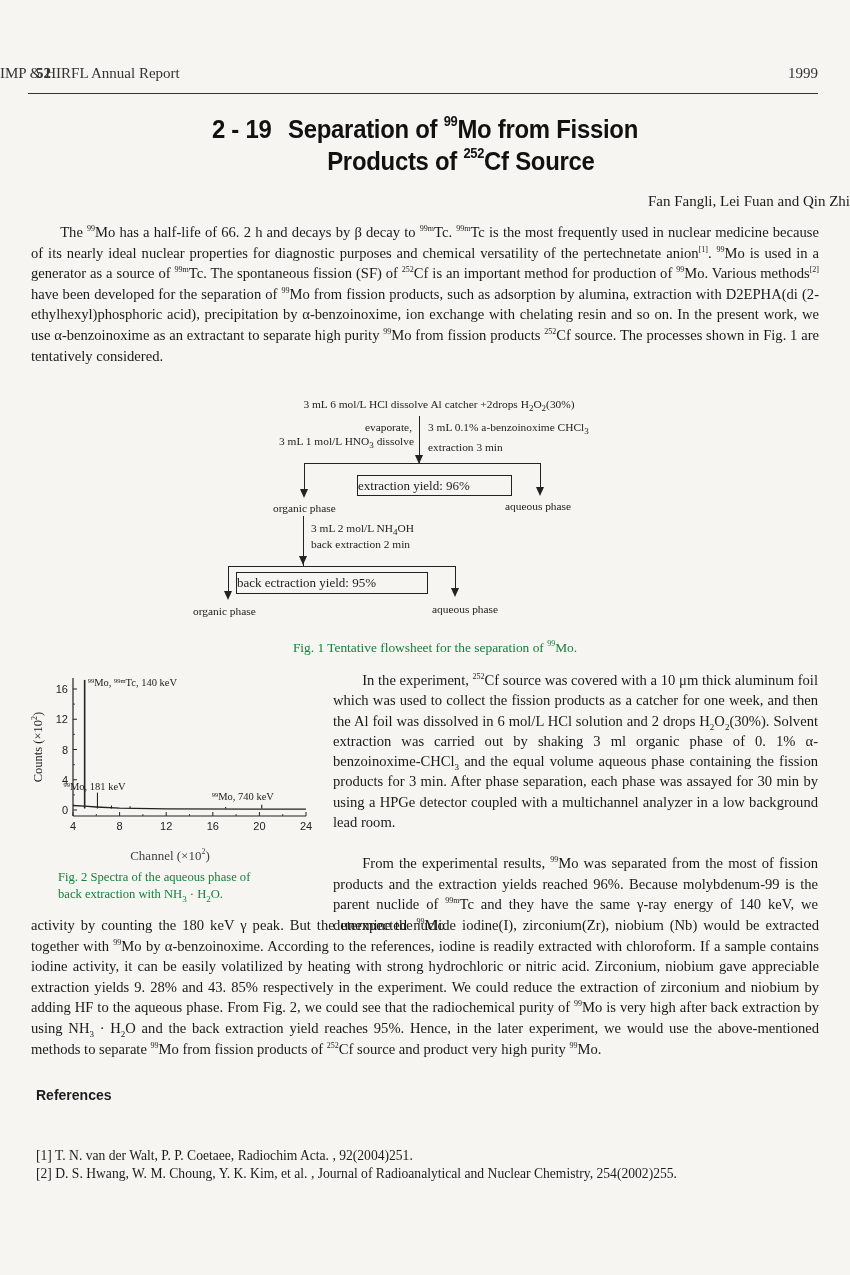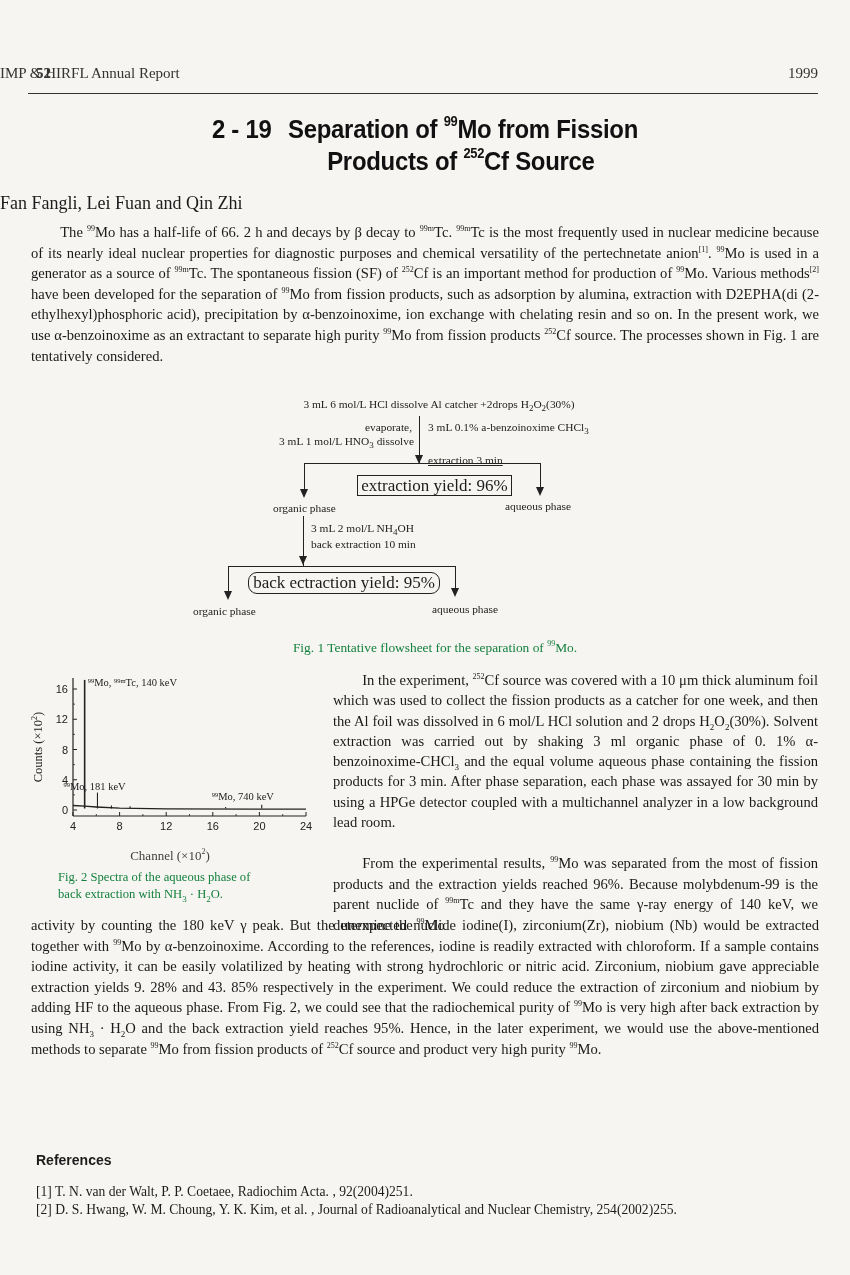--- a/index.html
+++ b/index.html
@@ -11,40 +11,40 @@
   .abs { position: absolute; }
   .hdr { top: 65px; font-size: 15px; color: #333; }
   .rule { left: 28px; width: 790px; top: 93px; height: 0; border-top: 1.6px solid #333; }
   .title {
     left: 0; width: 850px; top: 113px; text-align: center;
     font-family: "Liberation Sans", sans-serif; font-weight: bold;
     font-size: 26px; line-height: 32px; color: #111; letter-spacing: -0.3px;
     transform: scaleX(0.92); transform-origin: center top;
   }
   .title .num { margin-right: 18px; }
-  .authors { left: 0; width: 850px; top: 193px; text-align: left; font-size: 18px; }
+  .authors { left: 0; width: 850px; top: 193px; text-align: right; font-size: 15px; }
   .para {
     font-size: 14.6px; line-height: 20.6px; text-align: justify;
     text-align-last: left; color: #1a1a1a;
   }
   .indent { text-indent: 2em; }
   sup { font-size: 8px; vertical-align: 6px; line-height: 0; }
   sub { font-size: 9px; line-height: 0; }
   .fs { font-size: 11.4px; color: #222; white-space: nowrap; }
   .vline { width: 0; border-left: 1.4px solid #222; }
   .hline { height: 0; border-top: 1.4px solid #222; }
   .arrowhead {
     width: 0; height: 0; border-left: 4px solid transparent; border-right: 4px solid transparent;
     border-top: 9px solid #222;
   }
-  .box { border: 1.4px solid #222; background: transparent; font-size: 17px; text-align: center; }
+  .box { border: 1.4px solid #222; background: transparent; font-size: 13px; }
   .caption { font-size: 13.4px; color: #15803d; }
   .chart-lbl { font-size: 11px; color: #404040; white-space: nowrap; }
   .refs-h { font-family: "Liberation Sans", sans-serif; font-weight: bold; font-size: 14px; }
-  .ref { font-size: 13.6px; white-space: nowrap; margin-top: 36px; }
+  .ref { font-size: 13.6px; white-space: nowrap; }
 </style>
 </head>
 <body>
 
 <div class="abs hdr" style="left:36px;font-weight:bold;">52</div>
 <div class="abs hdr" style="left:0;width:850px;">IMP &amp; HIRFL Annual Report</div>
 <div class="abs hdr" style="right:32px;">1999</div>
 <div class="abs rule"></div>
 
 <div class="abs title">
@@ -57,41 +57,41 @@
 </div>
 <div class="abs authors">Fan Fangli, Lei Fuan and Qin Zhi</div>
 
 <div class="abs para indent" style="left:31px;width:788px;top:222px;" id="intro">The <sup>99</sup>Mo has a half-life of 66. 2 h and decays by β decay to <sup>99m</sup>Tc. <sup>99m</sup>Tc is the most frequently used in nuclear medicine because of its nearly ideal nuclear properties for diagnostic purposes and chemical versatility of the pertechnetate anion<sup>[1]</sup>. <sup>99</sup>Mo is used in a generator as a source of <sup>99m</sup>Tc. The spontaneous fission (SF) of <sup>252</sup>Cf is an important method for production of <sup>99</sup>Mo. Various methods<sup>[2]</sup> have been developed for the separation of <sup>99</sup>Mo from fission products, such as adsorption by alumina, extraction with D2EPHA(di (2-ethylhexyl)phosphoric acid), precipitation by α-benzoinoxime, ion exchange with chelating resin and so on. In the present work, we use α-benzoinoxime as an extractant to separate high purity <sup>99</sup>Mo from fission products <sup>252</sup>Cf source. The processes shown in Fig. 1 are tentatively considered.</div>
 
 <div class="abs fs" style="left:0;width:850px;text-align:center;top:398px;padding-left:28px;box-sizing:border-box;" id="f1start">3 mL 6 mol/L HCl dissolve Al catcher +2drops H<sub>2</sub>O<sub>2</sub>(30%)</div>
 <div class="abs vline" style="left:419px;top:416px;height:48px;"></div>
 <div class="abs fs" style="left:258px;top:421px;width:154px;text-align:right;">evaporate,</div>
 <div class="abs fs" style="left:240px;top:435px;width:174px;text-align:right;" id="f1ln2">3 mL 1 mol/L HNO<sub>3</sub> dissolve</div>
 <div class="abs fs" style="left:428px;top:421px;" id="f1rn1">3 mL 0.1% a-benzoinoxime CHCl<sub>3</sub></div>
-<div class="abs fs" style="left:428px;top:454px;text-decoration:underline;">extraction 3 min</div>
+<div class="abs fs" style="left:428px;top:441px;">extraction 3 min</div>
 <div class="abs arrowhead" style="left:415px;top:455px;"></div>
 <div class="abs hline" style="left:304px;top:463px;width:237px;"></div>
 <div class="abs vline" style="left:304px;top:463px;height:30px;"></div>
 <div class="abs arrowhead" style="left:300px;top:489px;"></div>
 <div class="abs vline" style="left:540px;top:463px;height:28px;"></div>
 <div class="abs arrowhead" style="left:536px;top:487px;"></div>
 <div class="abs box" style="left:357px;top:475px;width:153px;height:19px;line-height:19px;">extraction yield: 96%</div>
 <div class="abs fs" style="left:273px;top:502px;">organic phase</div>
 <div class="abs fs" style="left:505px;top:500px;">aqueous phase</div>
 
 <div class="abs vline" style="left:303px;top:516px;height:50px;"></div>
 <div class="abs fs" style="left:311px;top:522px;" id="f1s2">3 mL 2 mol/L NH<sub>4</sub>OH</div>
-<div class="abs fs" style="left:311px;top:538px;">back extraction 10 min</div>
+<div class="abs fs" style="left:311px;top:538px;">back extraction 2 min</div>
 <div class="abs arrowhead" style="left:299px;top:556px;"></div>
 <div class="abs hline" style="left:228px;top:566px;width:228px;"></div>
 <div class="abs vline" style="left:228px;top:566px;height:28px;"></div>
 <div class="abs arrowhead" style="left:224px;top:591px;"></div>
 <div class="abs vline" style="left:455px;top:566px;height:26px;"></div>
 <div class="abs arrowhead" style="left:451px;top:588px;"></div>
-<div class="abs box" style="left:248px;top:572px;width:190px;height:20px;line-height:20px;border-radius:9px;">back ectraction yield: 95%</div>
+<div class="abs box" style="left:236px;top:572px;width:190px;height:20px;line-height:20px;">back ectraction yield: 95%</div>
 <div class="abs fs" style="left:193px;top:605px;">organic phase</div>
 <div class="abs fs" style="left:432px;top:603px;">aqueous phase</div>
 
 <div class="abs caption" style="left:0;width:850px;text-align:center;top:640px;padding-left:20px;box-sizing:border-box;" id="f1cap">Fig. 1  Tentative flowsheet for the separation of <sup>99</sup>Mo.</div>
 
 <div class="abs" style="left:20px;top:668px;width:300px;height:180px;">
   <svg width="300" height="180" viewBox="0 0 300 180" id="chart-svg">
       <line x1="53" y1="10" x2="53" y2="148" stroke="#222" stroke-width="1.2"></line>
       <line x1="53" y1="148" x2="286" y2="148" stroke="#222" stroke-width="1.2"></line>
       <line x1="53" y1="142" x2="57" y2="142" stroke="#222" stroke-width="1"></line>
@@ -139,15 +139,15 @@
     </svg>
 </div>
 <div class="abs chart-lbl" style="left:20px;top:848px;width:300px;text-align:center;font-size:13px;" id="xlbl">Channel (×10<sup>2</sup>)</div>
 <div class="abs caption" style="left:58px;top:869px;width:260px;line-height:17px;font-size:12.6px;" id="f2cap">Fig. 2  Spectra of the aqueous phase of<br>back extraction with NH<sub>3</sub> · H<sub>2</sub>O.</div>
 
 <div class="abs para indent" style="left:333px;width:485px;top:670px;font-size:14.6px;line-height:20.3px;" id="expPara">In the experiment, <sup>252</sup>Cf source was covered with a 10 μm thick aluminum foil which was used to collect the fission products as a catcher for one week, and then the Al foil was dissolved in 6 mol/L HCl solution and 2 drops H<sub>2</sub>O<sub>2</sub>(30%). Solvent extraction was carried out by shaking 3 ml organic phase of 0. 1% α-benzoinoxime-CHCl<sub>3</sub> and the equal volume aqueous phase containing the fission products for 3 min. After phase separation, each phase was assayed for 30 min by using a HPGe detector coupled with a multichannel analyzer in a low background lead room.</div>
 
 <div class="abs para indent" style="left:333px;width:485px;top:853px;font-size:14.6px;line-height:20.6px;" id="resA">From the experimental results, <sup>99</sup>Mo was separated from the most of fission products and the extraction yields reached 96%. Because molybdenum-99 is the parent nuclide of <sup>99m</sup>Tc and they have the same γ-ray energy of 140 keV, we determine the <sup>99</sup>Mo</div>
 <div class="abs para" style="left:31px;width:788px;top:915px;font-size:14.6px;line-height:20.6px;" id="resB">activity by counting the 180 keV γ peak. But the unexpected nuclide iodine(I), zirconium(Zr), niobium (Nb) would be extracted together with <sup>99</sup>Mo by α-benzoinoxime. According to the references, iodine is readily extracted with chloroform. If a sample contains iodine activity, it can be easily volatilized by heating with strong hydrochloric or nitric acid. Zirconium, niobium gave appreciable extraction yields 9. 28% and 43. 85% respectively in the experiment. We could reduce the extraction of zirconium and niobium by adding HF to the aqueous phase. From Fig. 2, we could see that the radiochemical purity of <sup>99</sup>Mo is very high after back extraction by using NH<sub>3</sub> · H<sub>2</sub>O and the back extraction yield reaches 95%. Hence, in the later experiment, we would use the above-mentioned methods to separate <sup>99</sup>Mo from fission products of <sup>252</sup>Cf source and product very high purity <sup>99</sup>Mo.</div>
 
-<div class="abs refs-h" style="left:36px;top:1152px;">References</div>
+<div class="abs refs-h" style="left:36px;top:1087px;">References</div>
 <div class="abs ref" style="left:36px;top:1148px;">[1]  T. N. van der Walt, P. P. Coetaee, Radiochim Acta. , 92(2004)251.</div>
 <div class="abs ref" style="left:36px;top:1166px;">[2]  D. S. Hwang, W. M. Choung, Y. K. Kim, et al. , Journal of Radioanalytical and Nuclear Chemistry, 254(2002)255.</div>
 
 </body></html>

